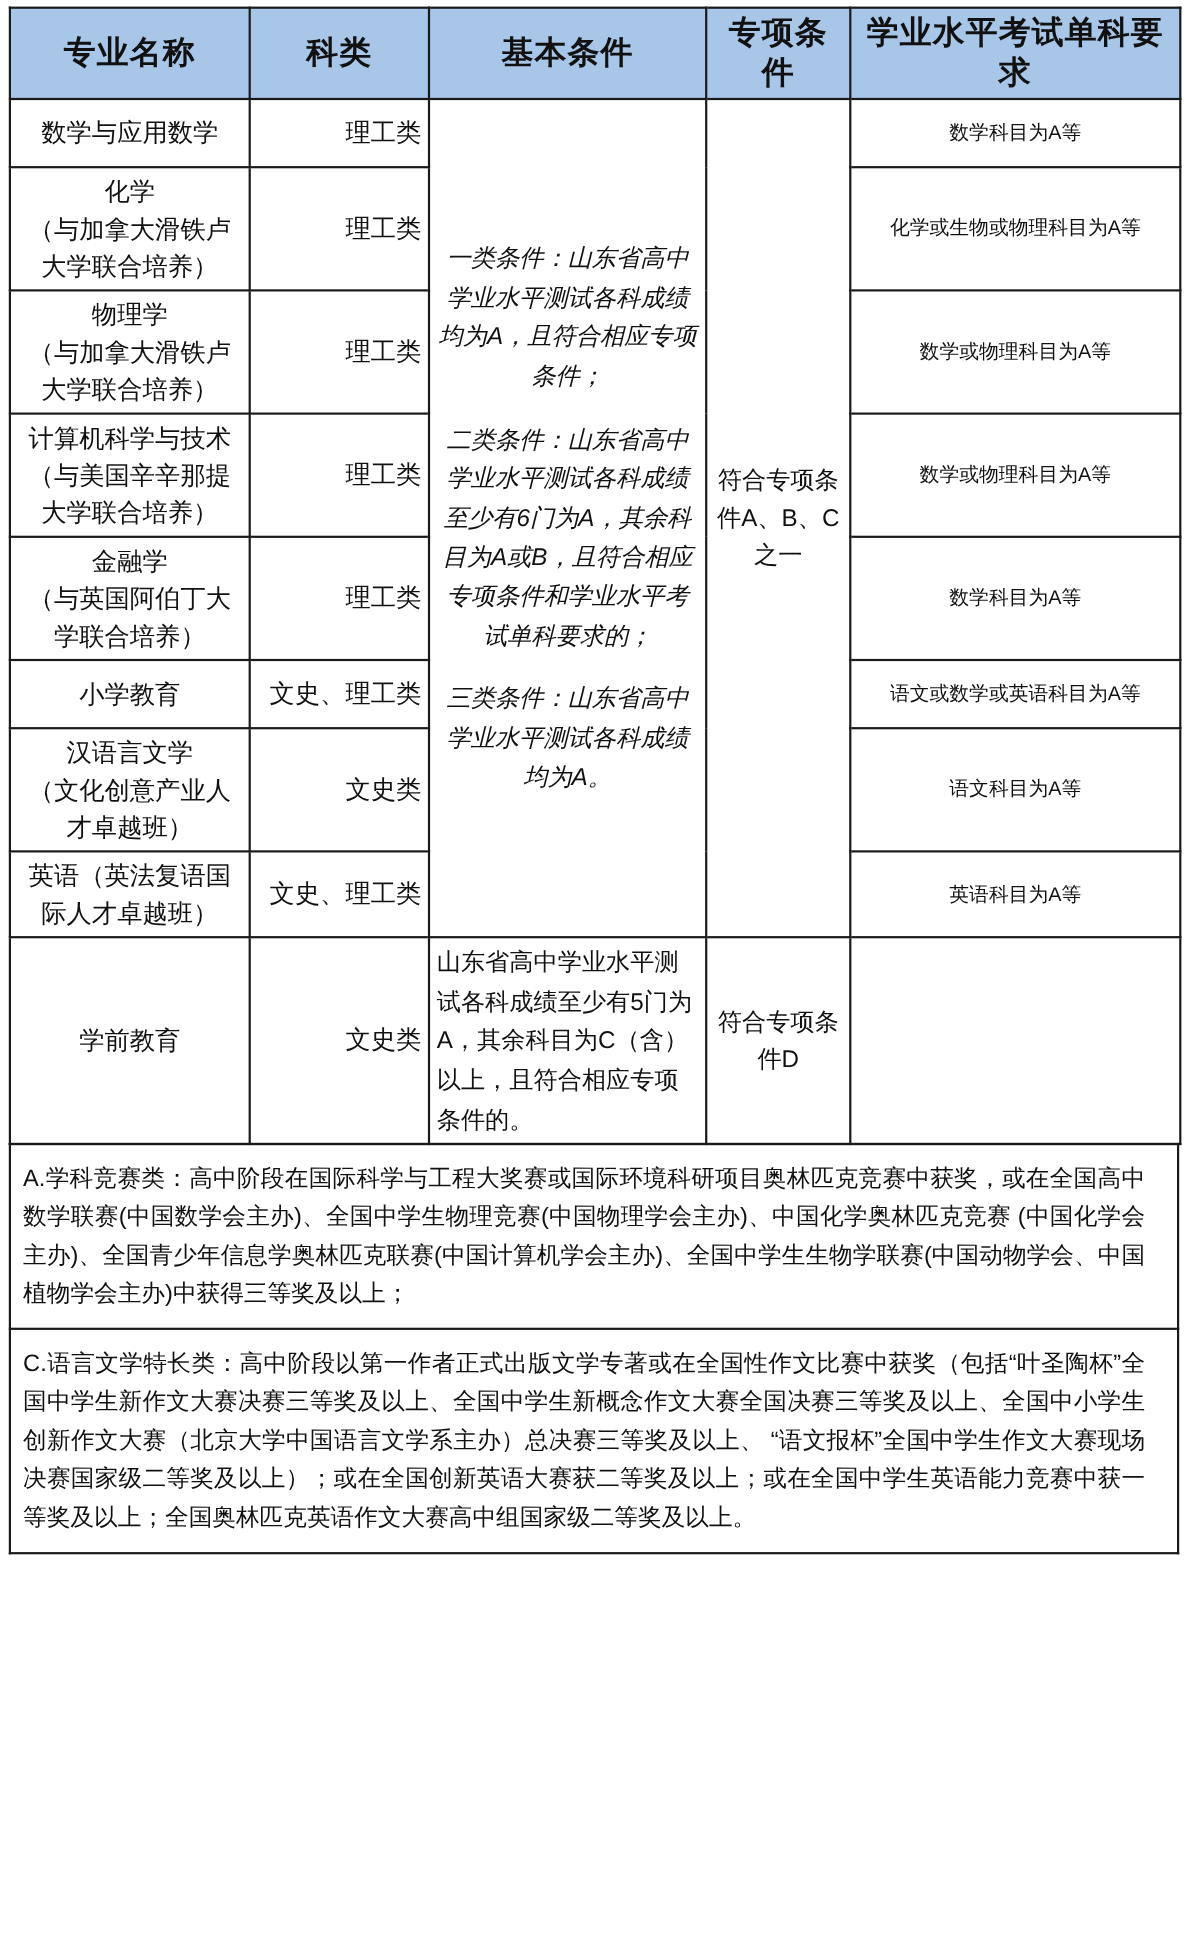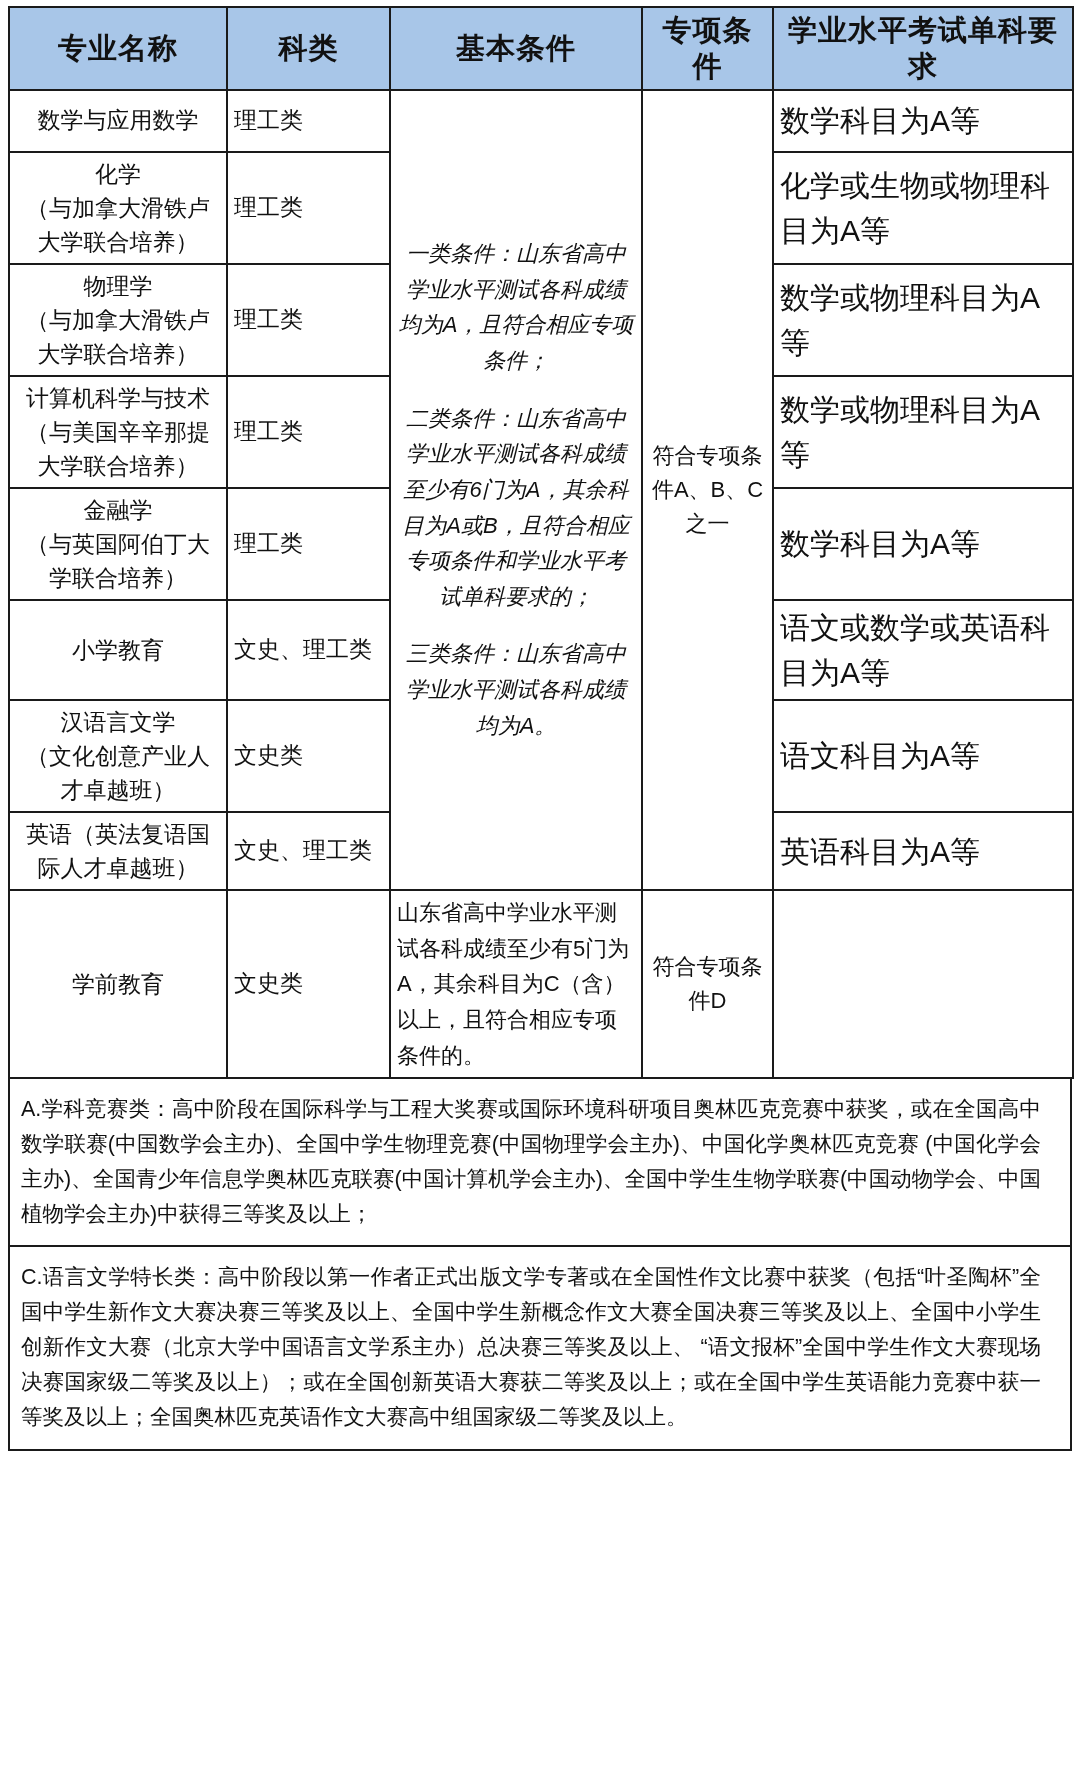--- a/index.html
+++ b/index.html
@@ -36,40 +36,40 @@
     height: 78px;
     line-height: 1.25;
     letter-spacing: 1px;
   }
   td.major {
     text-align: center;
     font-size: 23px;
     line-height: 1.48;
   }
   td.cat {
-    text-align: left;
+    text-align: right;
     font-size: 23px;
     line-height: 1.45;
   }
   td.basic {
     text-align: center;
     font-size: 22px;
     line-height: 1.62;
     padding: 10px 8px;
   }
   td.basic p { margin: 0 0 22px 0; font-style: italic; }
   td.basic p:last-child { margin-bottom: 0; }
   td.special {
     text-align: center;
     font-size: 22px;
     line-height: 1.55;
   }
   td.subject {
-    text-align: left;
-    font-size: 30px;
+    text-align: center;
+    font-size: 18px;
     line-height: 1.5;
     padding-left: 8px;
   }
   
   col.c1 { width: 218px; }
   col.c2 { width: 163px; }
   col.c3 { width: 252px; }
   col.c4 { width: 131px; }
   col.c5 { width: 300px; }
 

